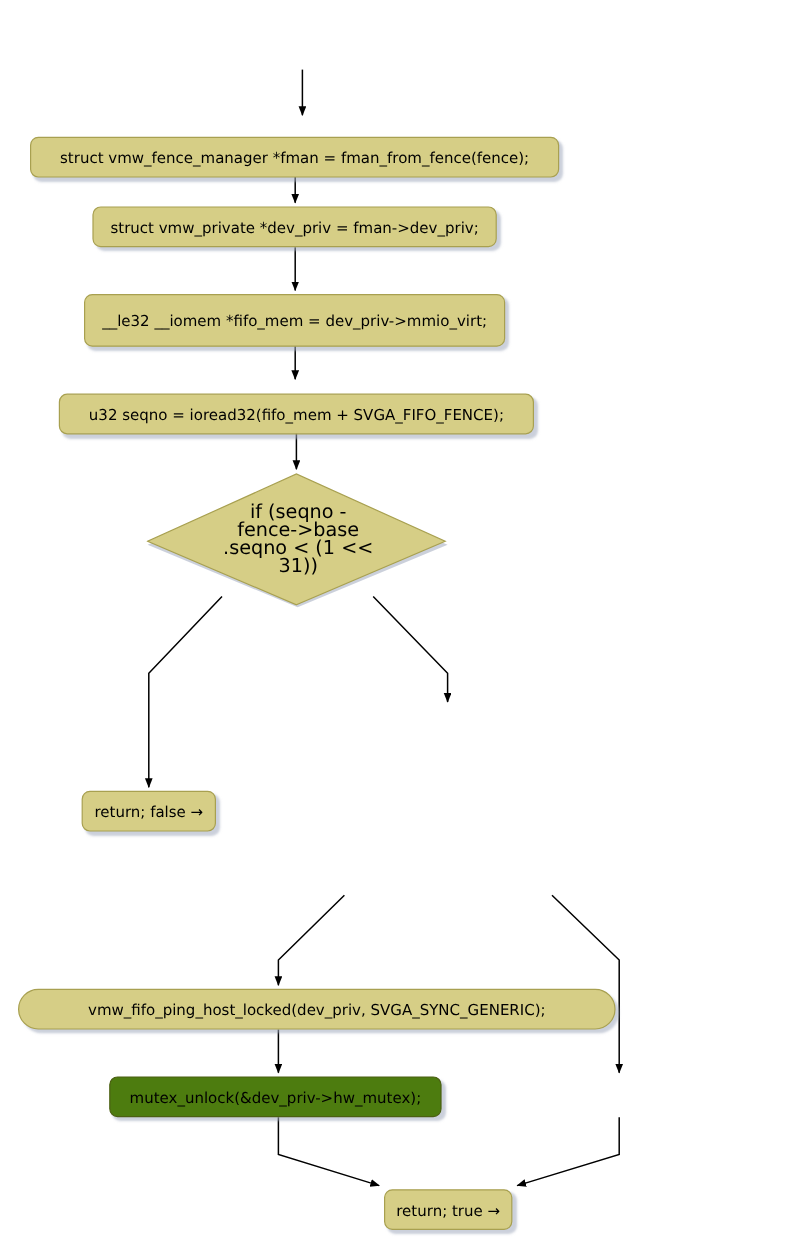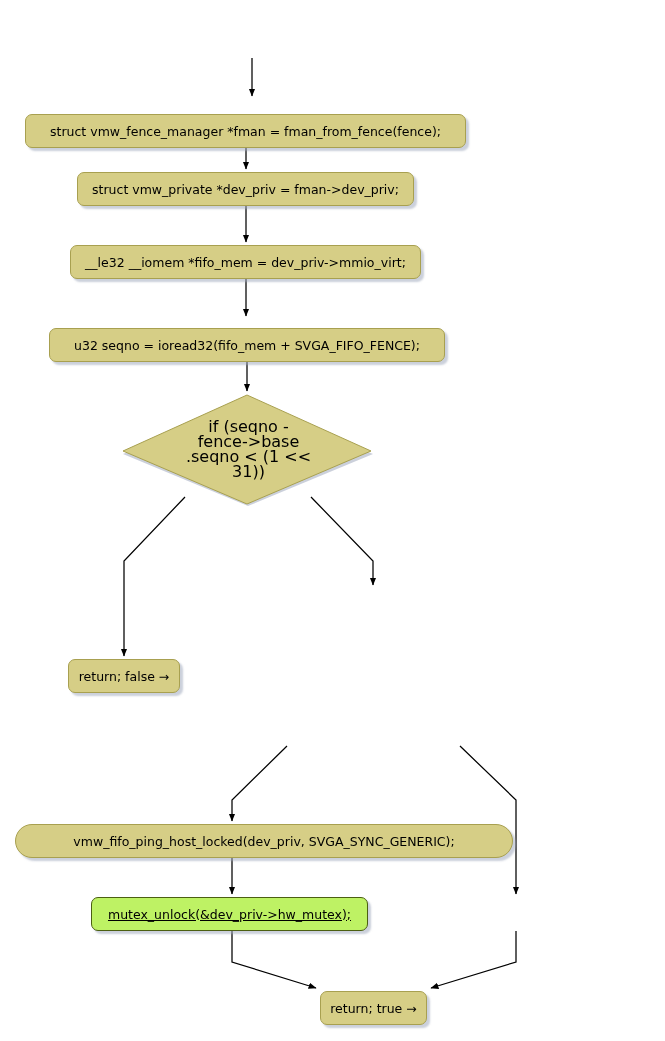--- a/index.html
+++ b/index.html
@@ -40,23 +40,22 @@
     align-items: center;
     justify-content: center;
     text-align: center;
     color: #000000;
     font-size: 12.5px;
     line-height: 15px;
     padding: 3px 9px;
     white-space: pre-line;
   }
   .node-box.green {
-    background: #bef264;
+    background: #4d7c0f;
     border: 1px solid #4b5f12;
-    text-decoration: underline;
   }
 
   
   .node-diamond {
     position: absolute;
   }
   .node-diamond .dshape {
     position: absolute;
     left: 0; top: 0;
     width: 100%;
@@ -104,21 +103,21 @@
 
 
   <div class="node-box" style="left:25px; top:99px; width:441px; height:34px;margin-top:15px;">
     <span>struct vmw_fence_manager *fman = fman_from_fence(fence);</span>
   </div>
 
   <div class="node-box" style="left:77px; top:172px; width:337px; height:34px;">
     <span>struct vmw_private *dev_priv = fman-&gt;dev_priv;</span>
   </div>
 
-  <div class="node-box" style="left:70px; top:245px; width:351px; height:34px;">
+  <div class="node-box" style="left:70px; top:245px; width:351px; height:44px;">
     <span>__le32 __iomem *fifo_mem = dev_priv-&gt;mmio_virt;</span>
   </div>
 
   <div class="node-box" style="left:49px; top:328px; width:396px; height:34px;">
     <span>u32 seqno = ioread32(fifo_mem + SVGA_FIFO_FENCE);</span>
   </div>
 
   <div class="node-diamond" style="left:122px; top:394px; width:253px; height:116px;">
     <svg class="dshape" viewBox="0 0 253 116" preserveAspectRatio="none">
       <polygon points="126,112 251,60 126,8 1,60" fill="#b9c0cf" opacity="0.75"></polygon>

